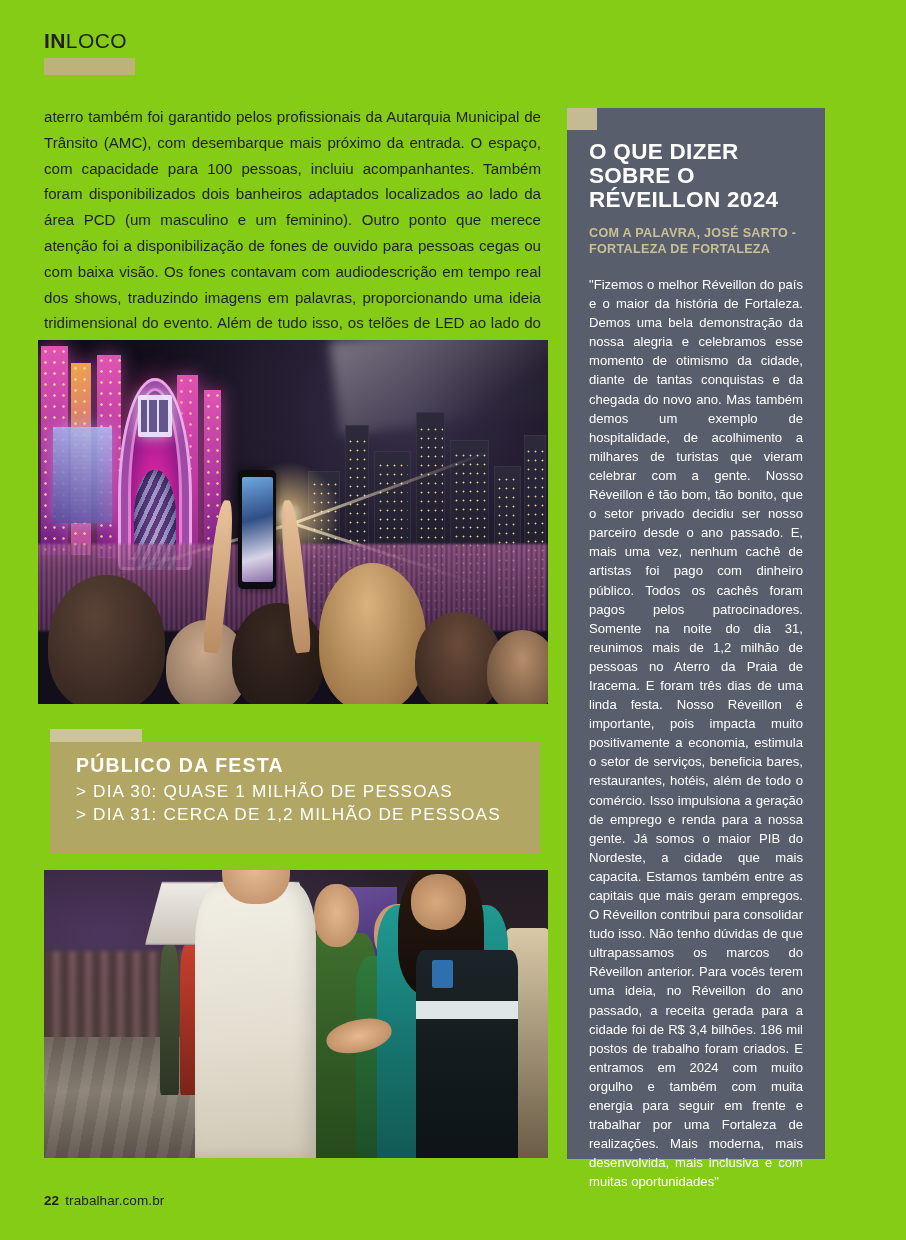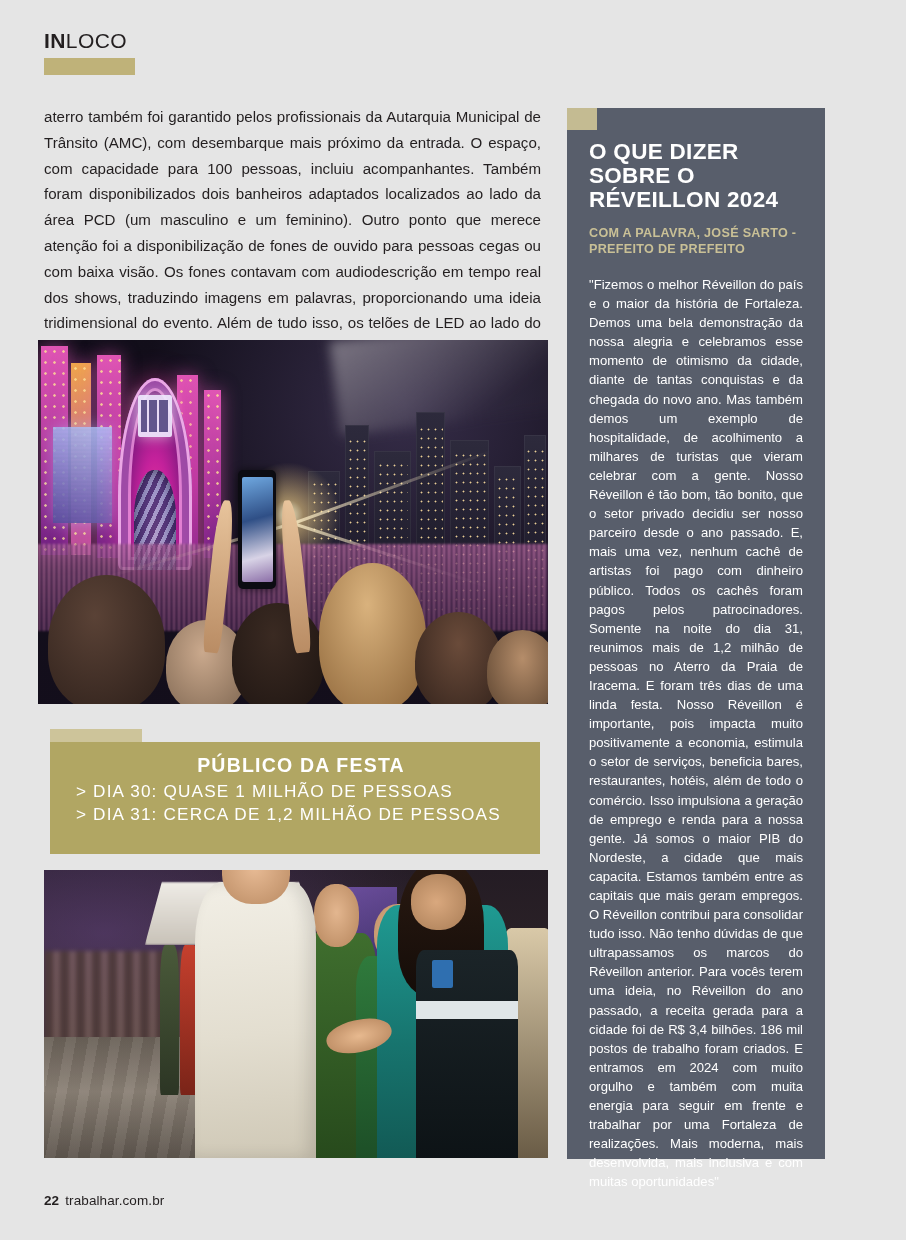--- a/index.html
+++ b/index.html
@@ -10,21 +10,21 @@
   body {
     width: 906px;
     height: 1240px;
     position: relative;
     font-family: "Liberation Sans", sans-serif;
     overflow: hidden;
   }
   .page {
     position: absolute;
     inset: 0;
-    background: #e5e5e5;
+    background: #84cc16;
   }
 
   
   .masthead {
     position: absolute;
     left: 44px;
     top: 30px;
     font-size: 21px;
     letter-spacing: 0.4px;
     color: #231f20;
@@ -269,21 +269,20 @@
     top: 12px;
     right: 14px;
   }
   .gold-title {
     margin: 0 0 3px 0;
     font-size: 19.5px;
     font-weight: 700;
     letter-spacing: 1.2px;
     color: #ffffff;
     line-height: 1.2;
-    text-align: center;
   }
   .gold-line {
     margin: 0;
     font-size: 17.2px;
     font-weight: 400;
     letter-spacing: 1.15px;
     color: #ffffff;
     line-height: 23px;
     white-space: nowrap;
   }
@@ -634,21 +633,21 @@
     <div class="person p-mayor">
 
       <div class="face"></div>
     </div>
     <div class="handshake"></div>
   </div>
 
   <div class="sidebar">
     <div class="sidebar-inner">
       <h2 class="sb-title">O QUE DIZER SOBRE O RÉVEILLON 2024</h2>
-      <p class="sb-kicker">COM A PALAVRA, JOSÉ SARTO - PREFEITO DE PREFEITO</p>
+      <p class="sb-kicker">COM A PALAVRA, JOSÉ SARTO - FORTALEZA DE FORTALEZA</p>
       <p class="sb-quote">"Fizemos o melhor Réveillon do país e o maior da história de Fortaleza. Demos uma bela demonstração da nossa alegria e celebramos esse momento de otimismo da cidade, diante de tantas conquistas e da chegada do novo ano. Mas também demos um exemplo de hospitalidade, de acolhimento a milhares de turistas que vieram celebrar com a gente. Nosso Réveillon é tão bom, tão bonito, que o setor privado decidiu ser nosso parceiro desde o ano passado. E, mais uma vez, nenhum cachê de artistas foi pago com dinheiro público. Todos os cachês foram pagos pelos patrocinadores. Somente na noite do dia 31, reunimos mais de 1,2 milhão de pessoas no Aterro da Praia de Iracema. E foram três dias de uma linda festa. Nosso Réveillon é importante, pois impacta muito positivamente a economia, estimula o setor de serviços, beneficia bares, restaurantes, hotéis, além de todo o comércio. Isso impulsiona a geração de emprego e renda para a nossa gente. Já somos o maior PIB do Nordeste, a cidade que mais capacita. Estamos também entre as capitais que mais geram empregos. O Réveillon contribui para consolidar tudo isso. Não tenho dúvidas de que ultrapassamos os marcos do Réveillon anterior. Para vocês terem uma ideia, no Réveillon do ano passado, a receita gerada para a cidade foi de R$ 3,4 bilhões. 186 mil postos de trabalho foram criados. E entramos em 2024 com muito orgulho e também com muita energia para seguir em frente e trabalhar por uma Fortaleza de realizações. Mais moderna, mais desenvolvida, mais inclusiva e com muitas oportunidades"</p>
     </div>
   </div>
   <div class="sidebar-tab"></div>
 
   <div class="footer">
     <span class="pg">22</span><span class="site">trabalhar.com.br</span>
   </div>
 
 </div>

